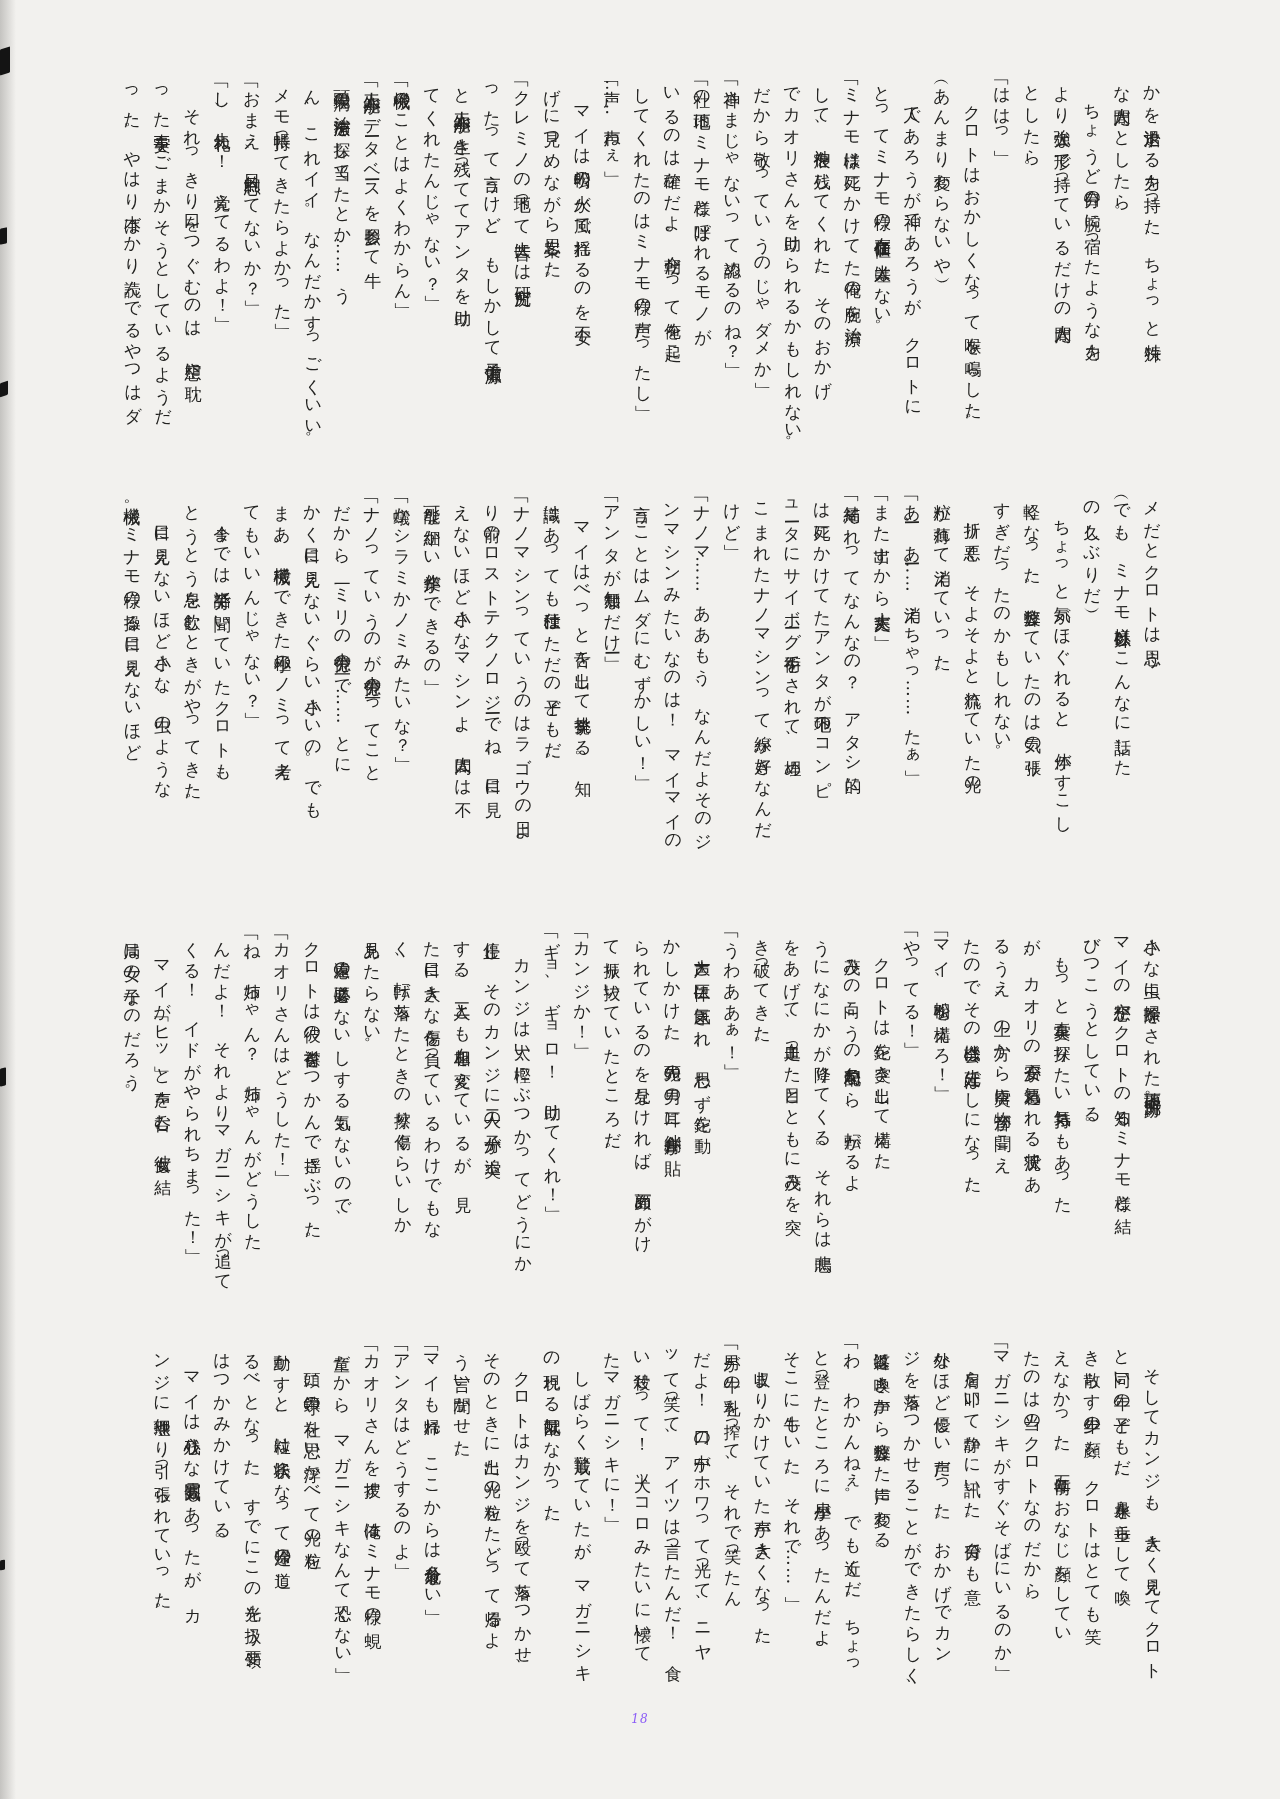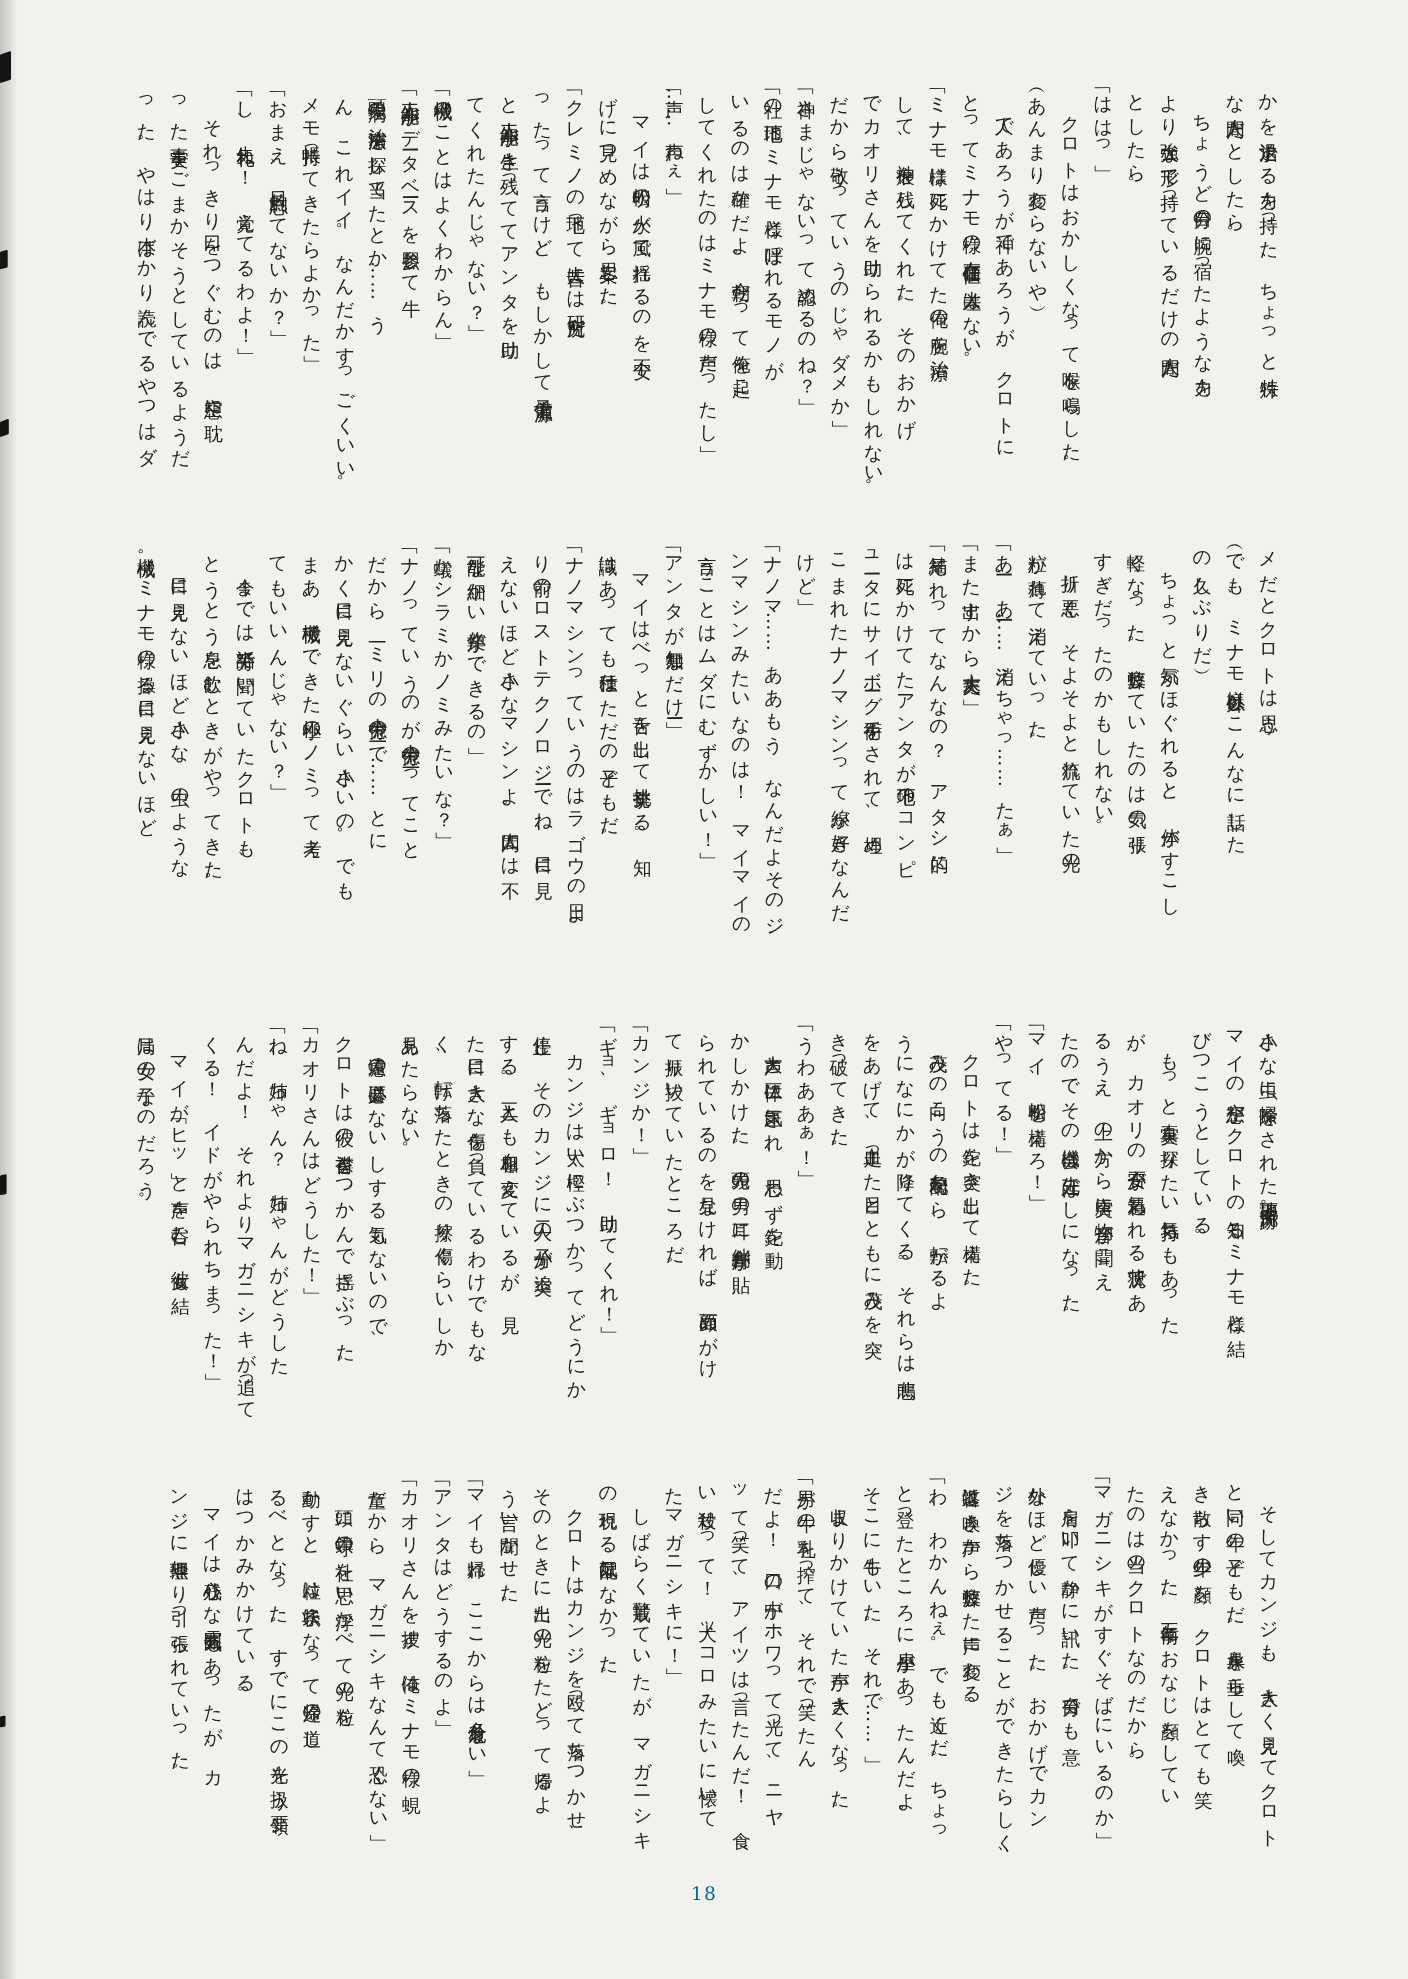--- a/index.html
+++ b/index.html
@@ -47,23 +47,24 @@
   }
   .block-1 { top: 76px; }
   .block-2 { top: 492px; }
   .block-3 { top: 928px; }
   .block-4 { top: 1340px; }
   .page-number {
     position: absolute;
     left: 0; right: 0;
     top: 1712px;
     text-align: center;
-    font-size: 17px;
+    font-size: 12px;
     letter-spacing: 1px;
-    color: #0369a1;
+    color: #8b5cf6;
+    font-style: italic;
   }
 </style>
 </head>
 <body>
 
 <div class="page">
   <div class="scan-edge"></div>
   <div class="speck speck1"></div>
   <div class="speck speck2"></div>
   <div class="speck speck3"></div>

